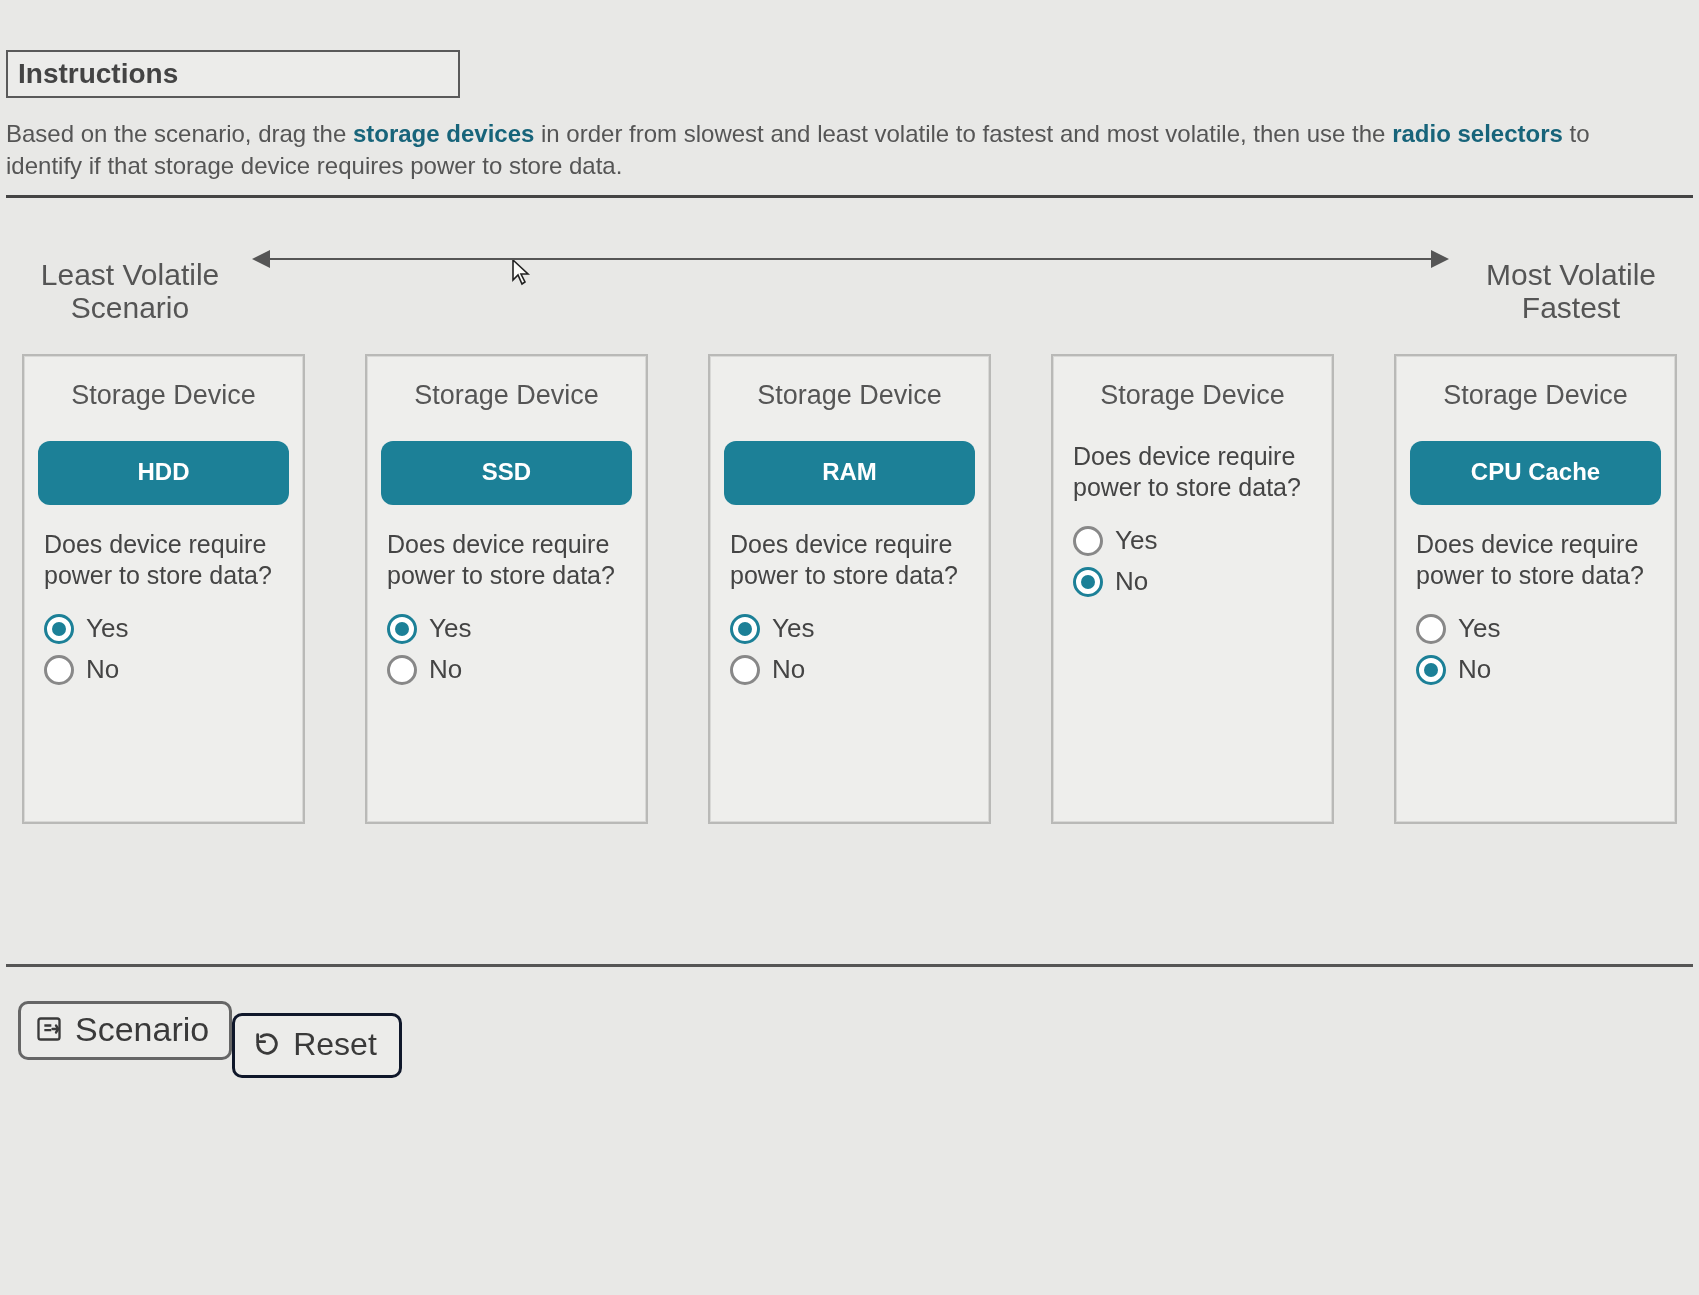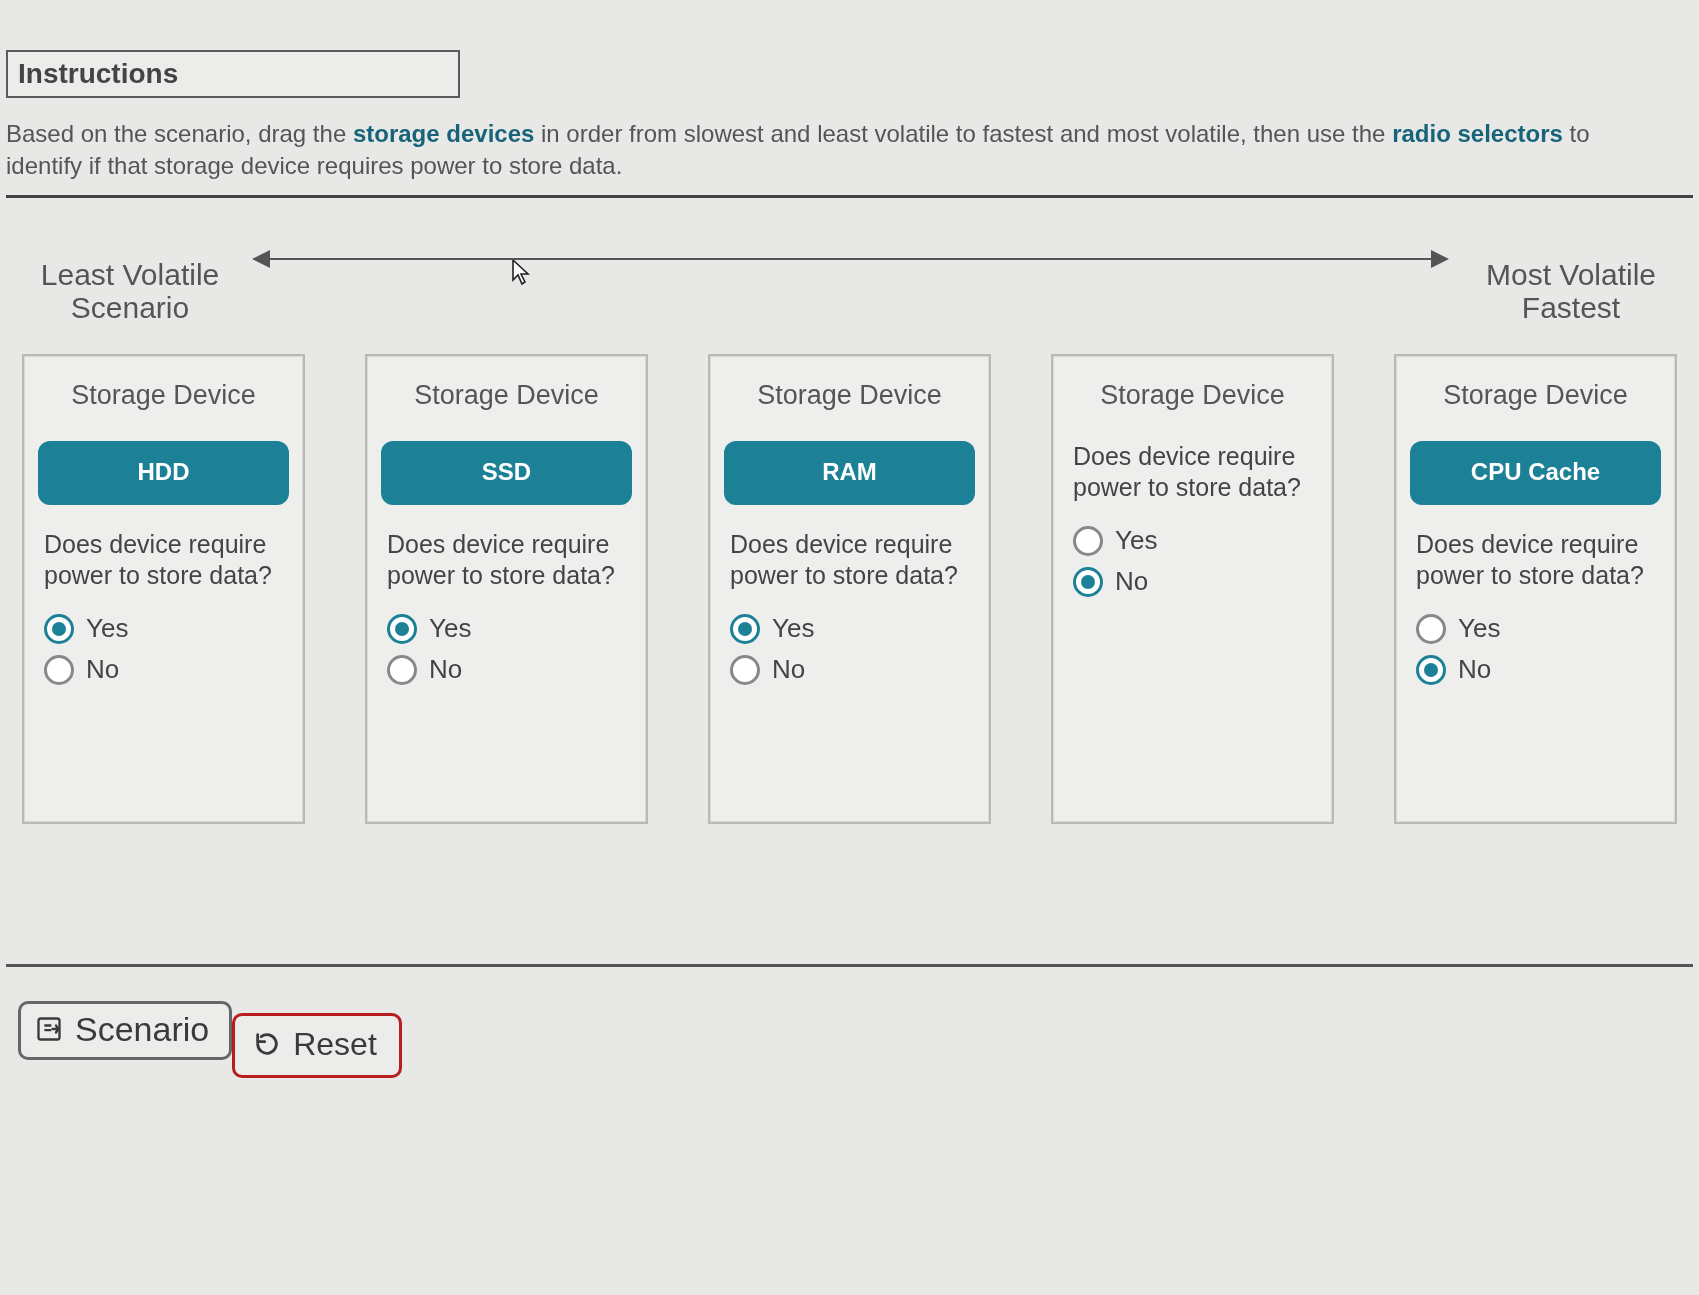--- a/index.html
+++ b/index.html
@@ -165,21 +165,21 @@
     background: #ececea;
     color: #3a3a3a;
     font-size: 34px;
     padding: 6px 20px 8px 14px;
     display: inline-flex;
     align-items: center;
     gap: 12px;
     cursor: pointer;
   }
   .reset-btn {
-    border: 3px solid #b91c1c;
+    border: 3px solid #0f172a;
     border-radius: 10px;
     background: #ececea;
     color: #3a3a3a;
     font-size: 32px;
     padding: 10px 22px 12px 18px;
     display: inline-flex;
     align-items: center;
     gap: 12px;
     cursor: pointer;
     margin-top: 30px;

